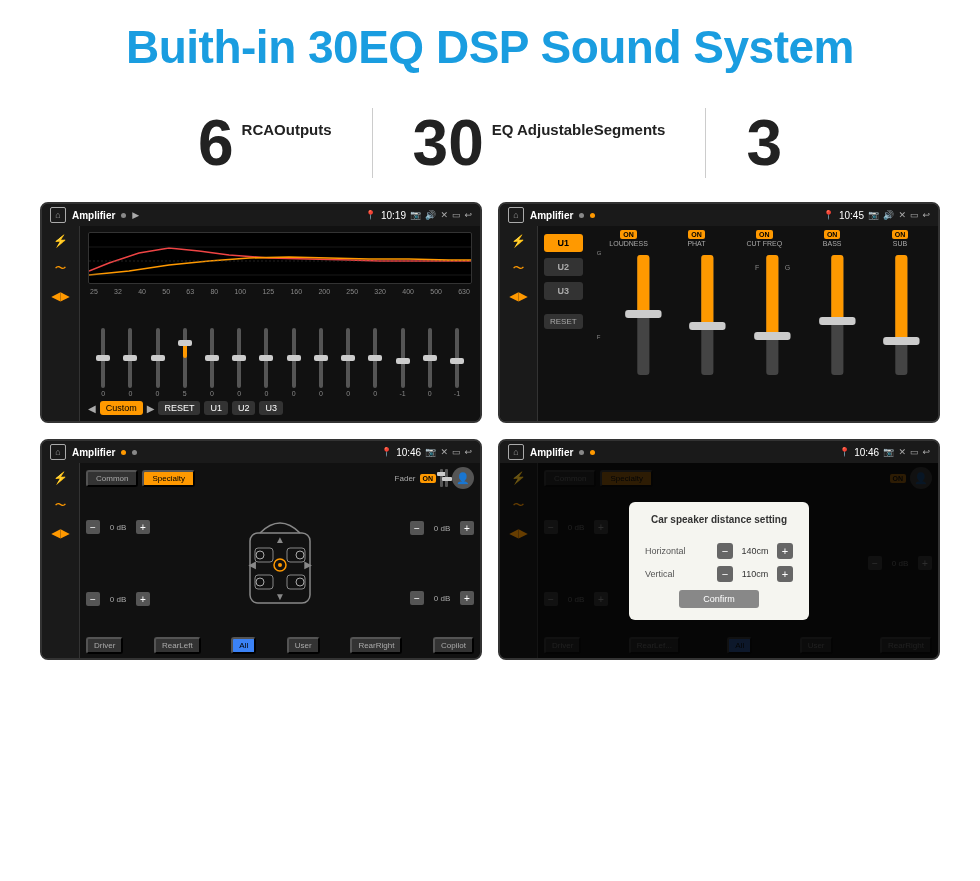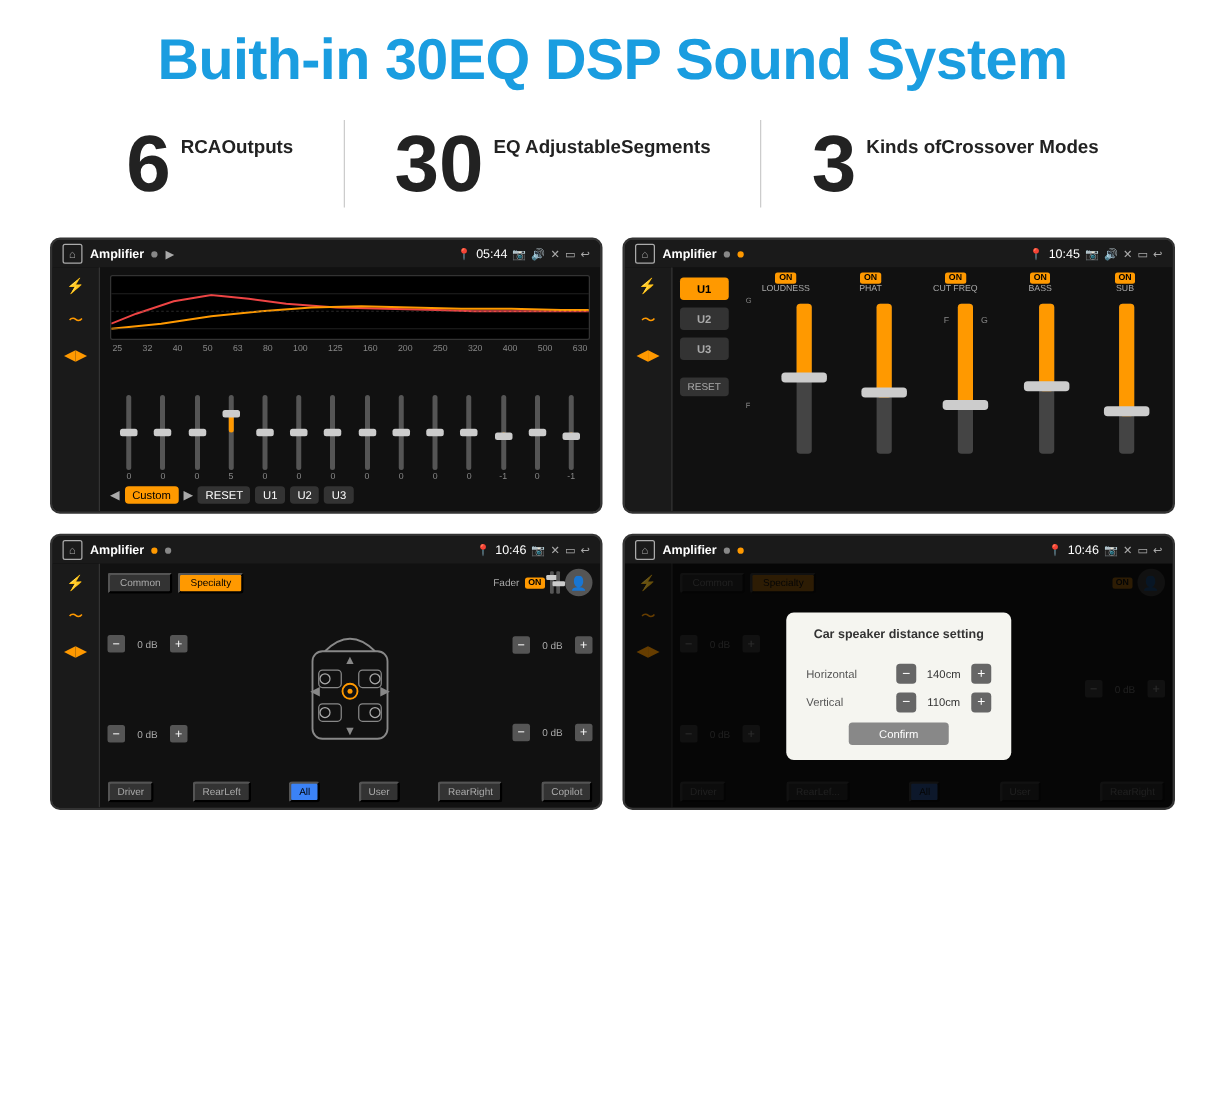--- a/index.html
+++ b/index.html
@@ -15,21 +15,21 @@
       width: 980px;
       padding: 20px 40px;
     }
 
     
     .main-title {
       text-align: center;
       font-size: 46px;
       font-weight: 900;
       color: #1a9de0;
-      margin-bottom: 22px;
+      margin-bottom: 34px;
       letter-spacing: -0.5px;
     }
 
     
     .stats-row {
       display: flex;
       align-items: center;
       justify-content: center;
       margin-bottom: 24px;
       gap: 0;
@@ -472,40 +472,36 @@
     <div class="stat-item">
       <span class="stat-number">30</span>
       <div class="stat-label">
         <span class="stat-label-line1">EQ Adjustable</span>
         <span class="stat-label-line2">Segments</span>
       </div>
     </div>
     <div class="stat-divider"></div>
     <div class="stat-item">
       <span class="stat-number">3</span>
-      <div class="stat-label">
-        <span class="stat-label-line1">Kinds of</span>
-        <span class="stat-label-line2">Crossover Modes</span>
-      </div>
     </div>
   </div>
 
   <div class="screenshots-grid">
 
     <div class="screen-wrapper">
       <div class="status-bar">
         <div class="status-left">
           <div class="status-home-icon">⌂</div>
           <span class="status-title">Amplifier</span>
           <span class="status-dot"></span>
           <span style="color:#aaa;font-size:9px;">▶</span>
         </div>
         <div class="status-right">
           <span style="font-size:9px;color:#aaa;">📍</span>
-          <span class="status-time">05:44</span>
+          <span class="status-time">10:19</span>
           <span style="color:#aaa;font-size:9px;">📷</span>
           <span style="color:#aaa;font-size:9px;">🔊</span>
           <span style="color:#aaa;font-size:9px;">✕</span>
           <span style="color:#aaa;font-size:9px;">▭</span>
           <span style="color:#aaa;font-size:9px;">↩</span>
         </div>
       </div>
       <div class="screen-content">
         <div class="screen-sidebar">
           <span class="sidebar-icon sidebar-icon-active">⚡</span>

